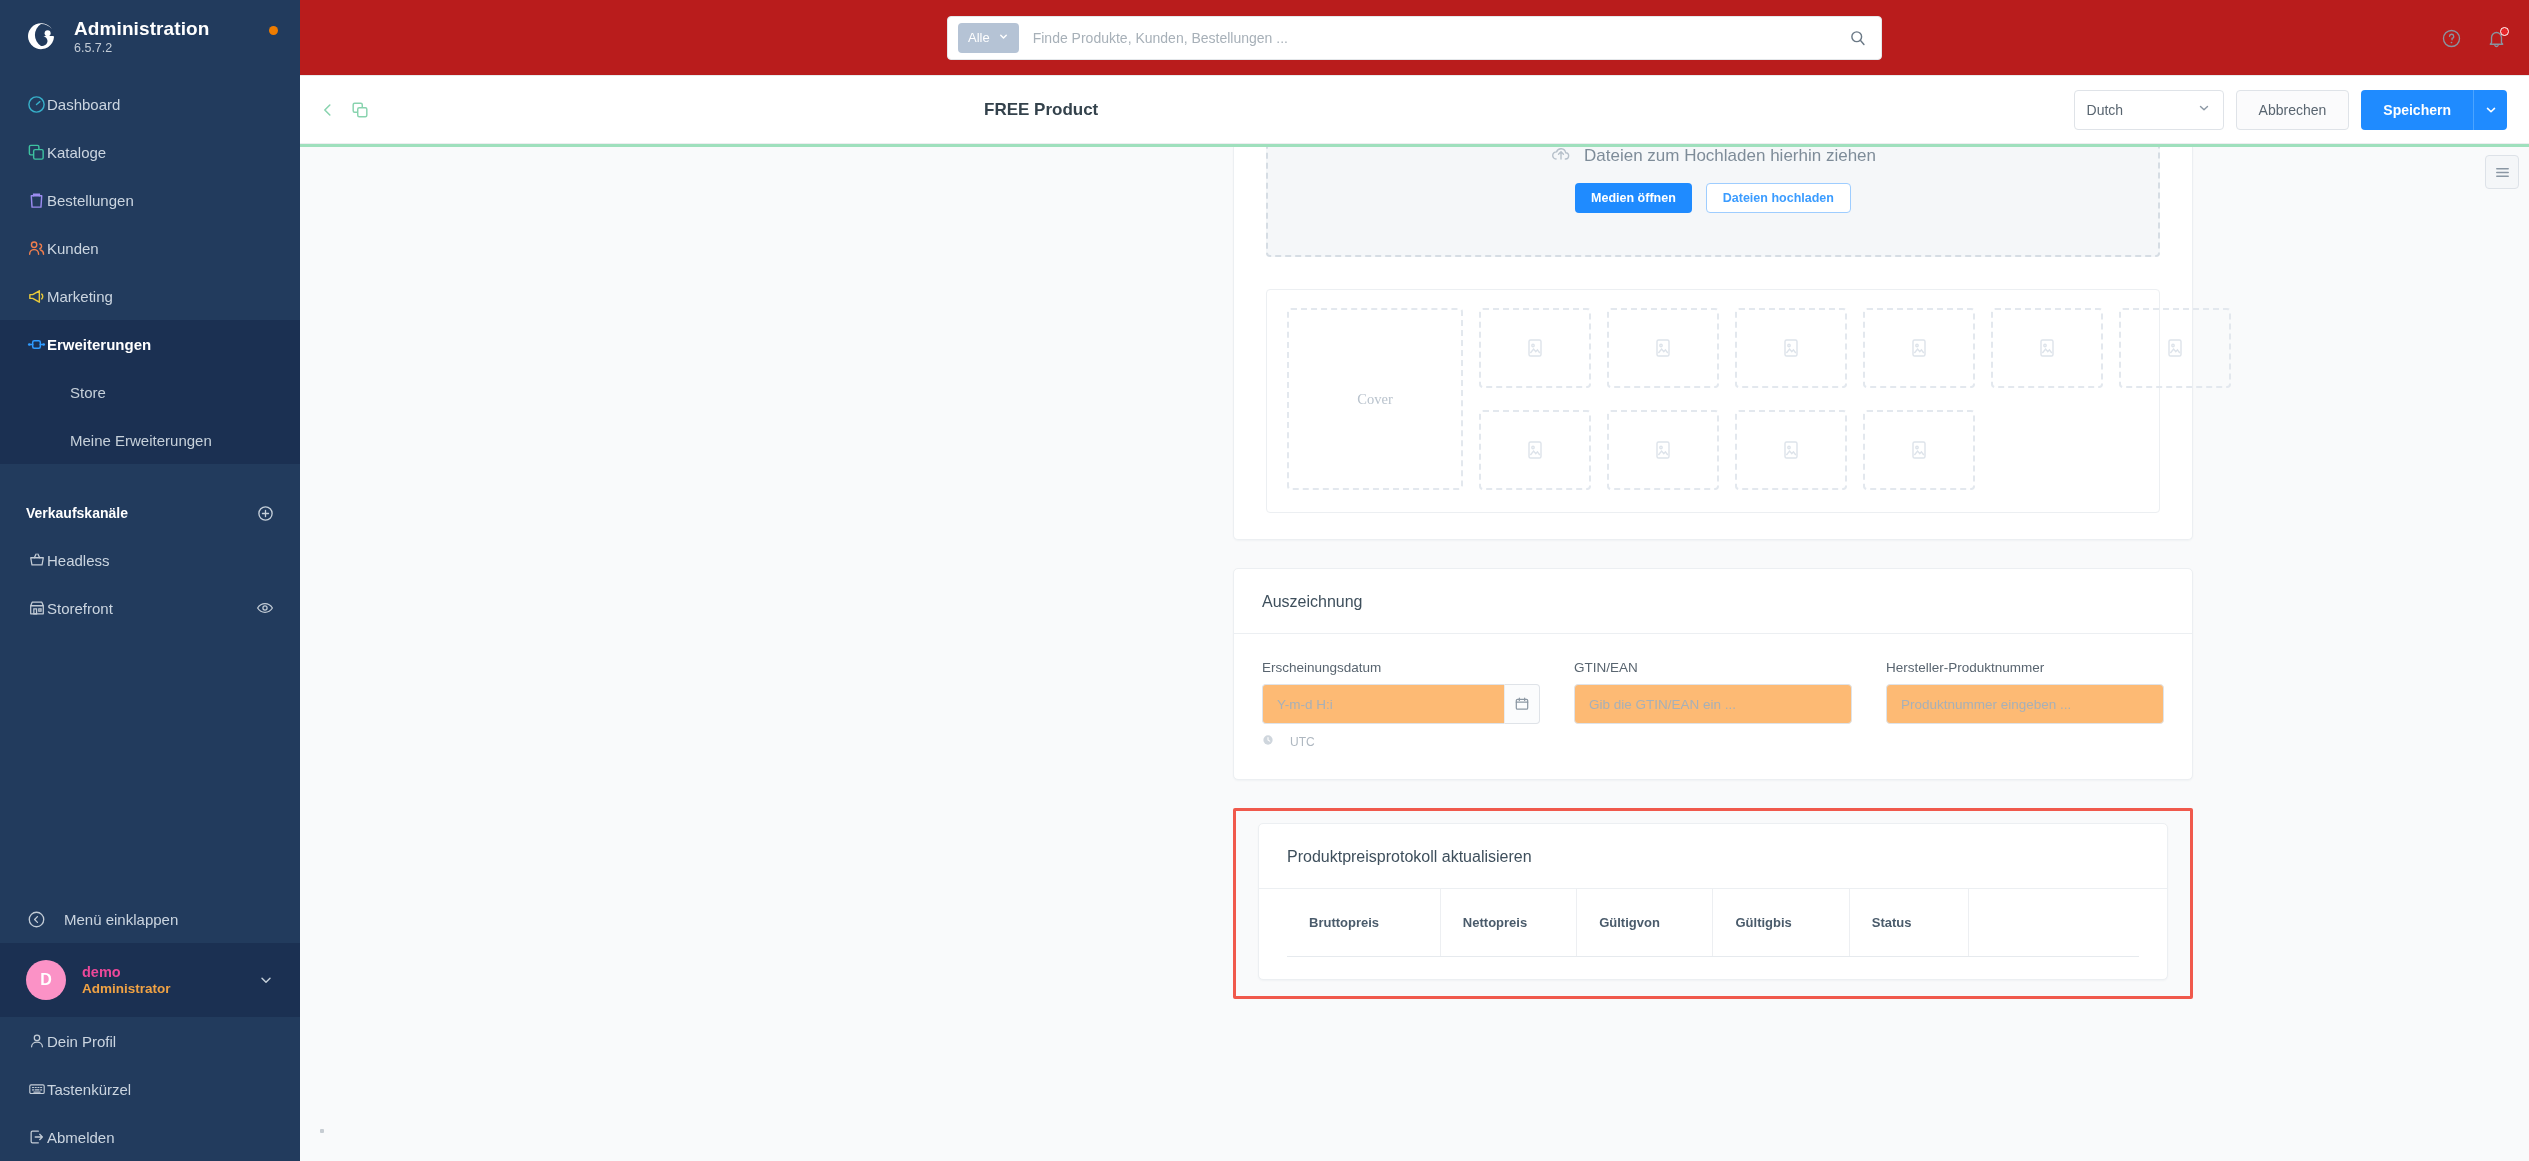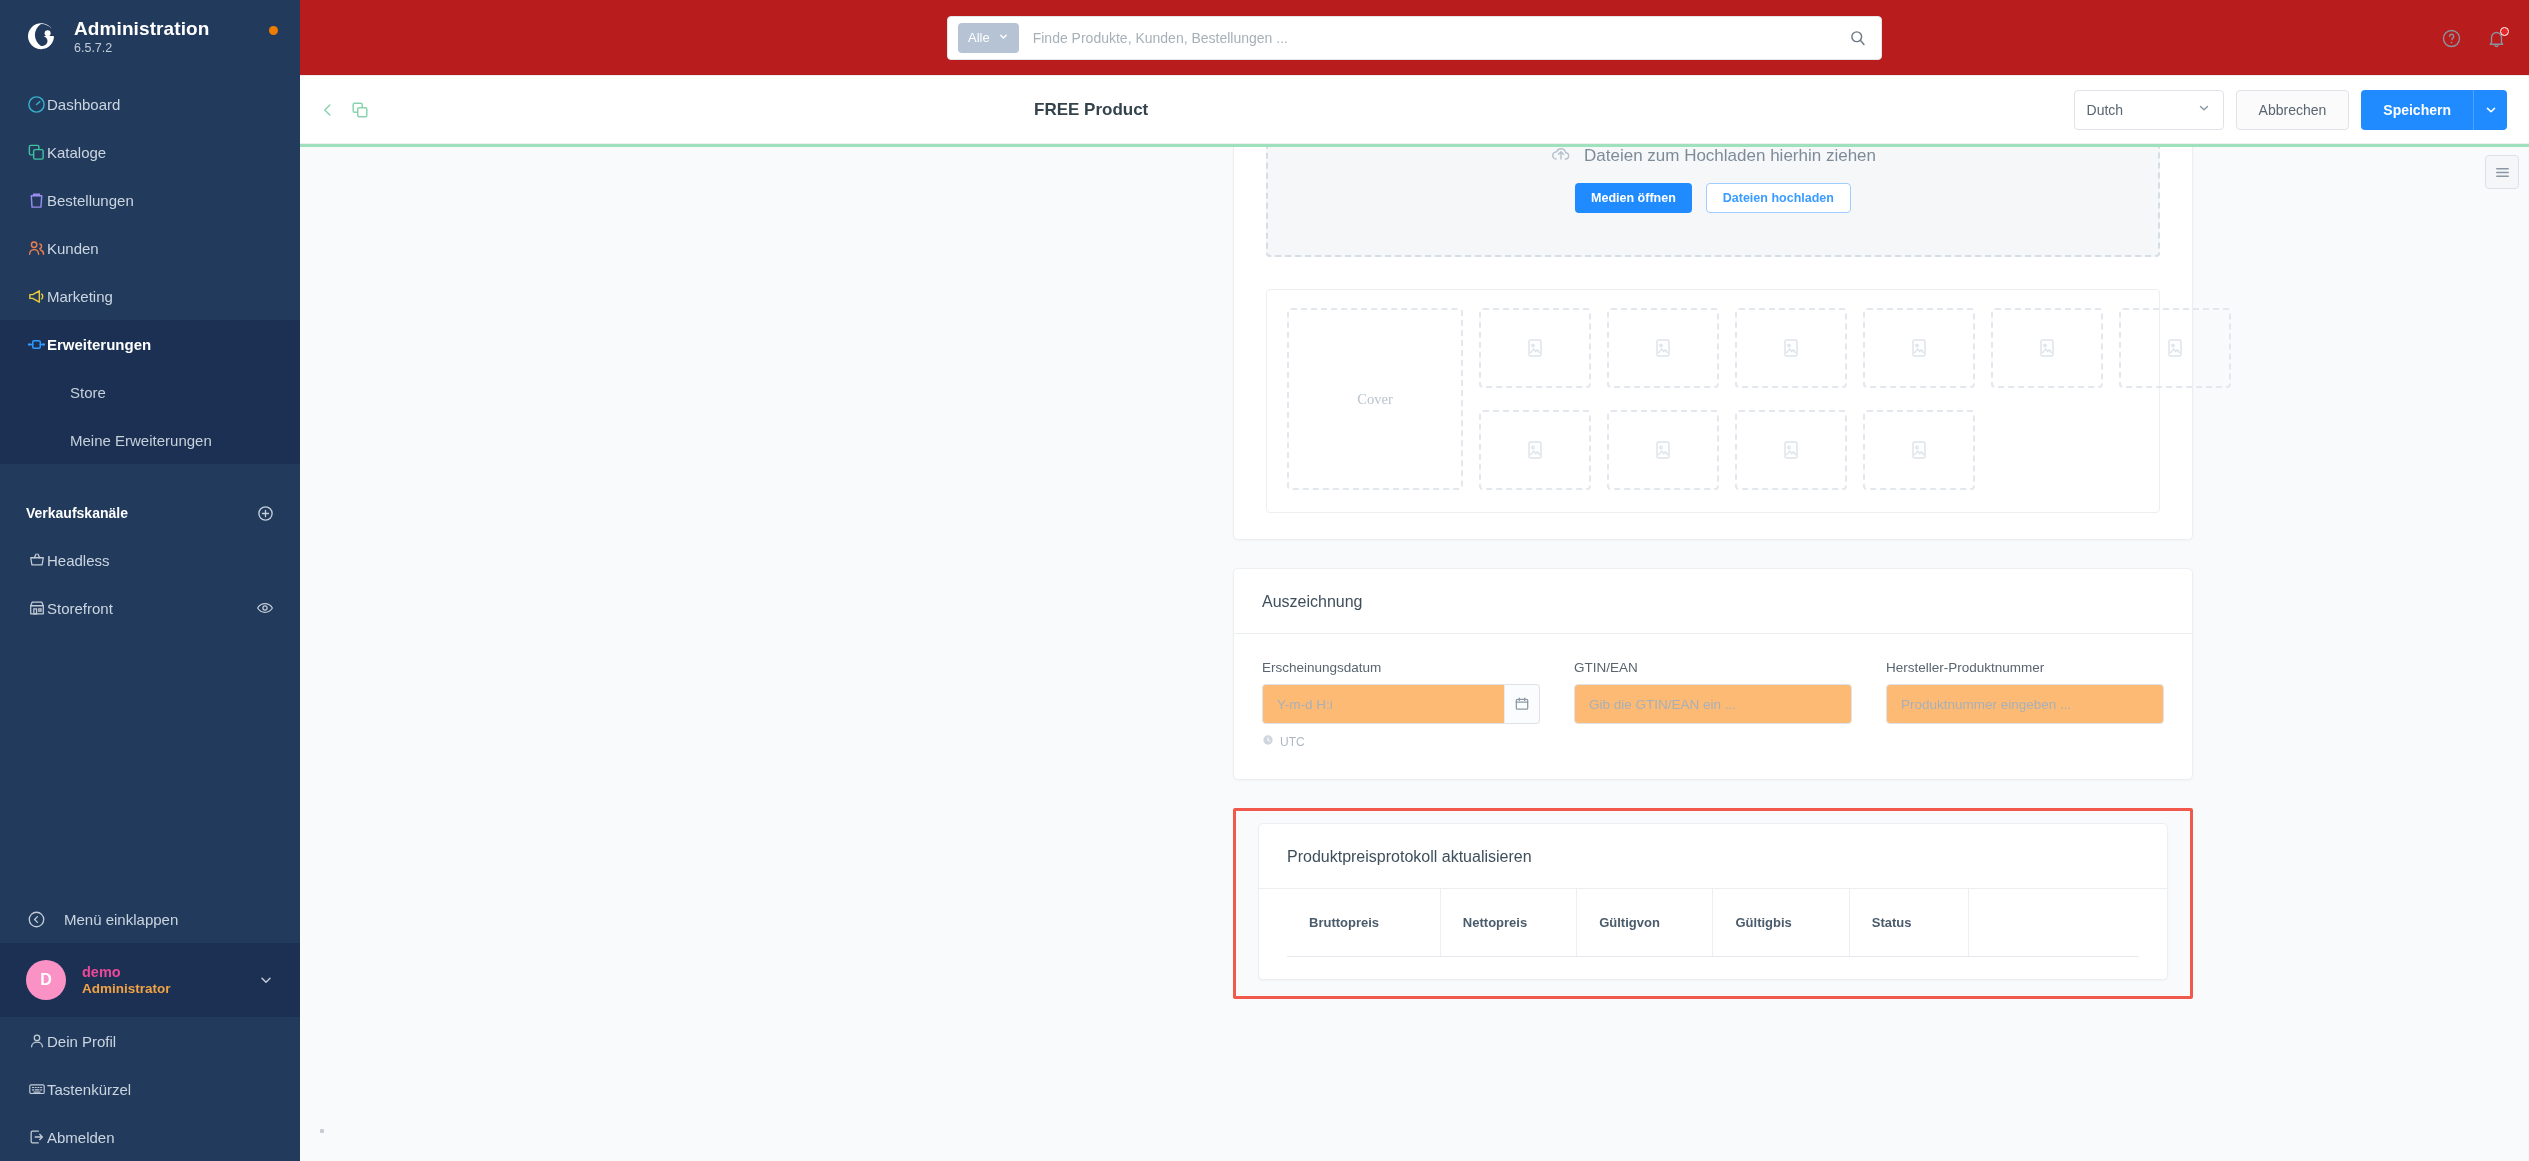--- a/index.html
+++ b/index.html
@@ -179,21 +179,21 @@
     background: #ffffff;
     border-bottom: 1px solid #eceef0;
     display: flex; align-items: center;
     padding: 0 22px 0 18px;
     position: relative;
   }
   .smartbar-left { display: flex; align-items: center; gap: 12px; width: 300px; }
   .sb-icon { color: #88d3ae; cursor: pointer; display: flex; }
   .smartbar-title {
     font-size: 17px; font-weight: bold; color: #34424c;
-    position: absolute; left: 734px;
+    position: absolute; left: 684px;
   }
   .smartbar-right {
     margin-left: auto;
     display: flex; align-items: center; gap: 12px;
   }
   .lang-select {
     width: 150px; height: 40px;
     border: 1px solid #dfe3e8; border-radius: 4px;
     background: #ffffff;
     display: flex; align-items: center; justify-content: space-between;
@@ -336,21 +336,21 @@
   .date-wrap .field-input { border-radius: 4px 0 0 4px; border-right: none; }
   .date-btn {
     width: 42px; height: 40px;
     border: 1px solid #dfe3e8; border-left: 1px solid #e8ecf0;
     border-radius: 0 4px 4px 0;
     background: #fbfcfd;
     display: flex; align-items: center; justify-content: center;
     color: #8c98a4; cursor: pointer;
   }
   .utc-note {
-    display: flex; align-items: center; gap: 6px;
+    display: flex; align-items: center; gap: 16px;
     font-size: 12px; color: #aeb7c0;
     margin-top: 10px;
   }
 
   
   .highlight-wrap {
     border: 3px solid #f0594c;
     border-radius: 2px;
     padding: 12px 22px 16px 22px;
     background: transparent;

